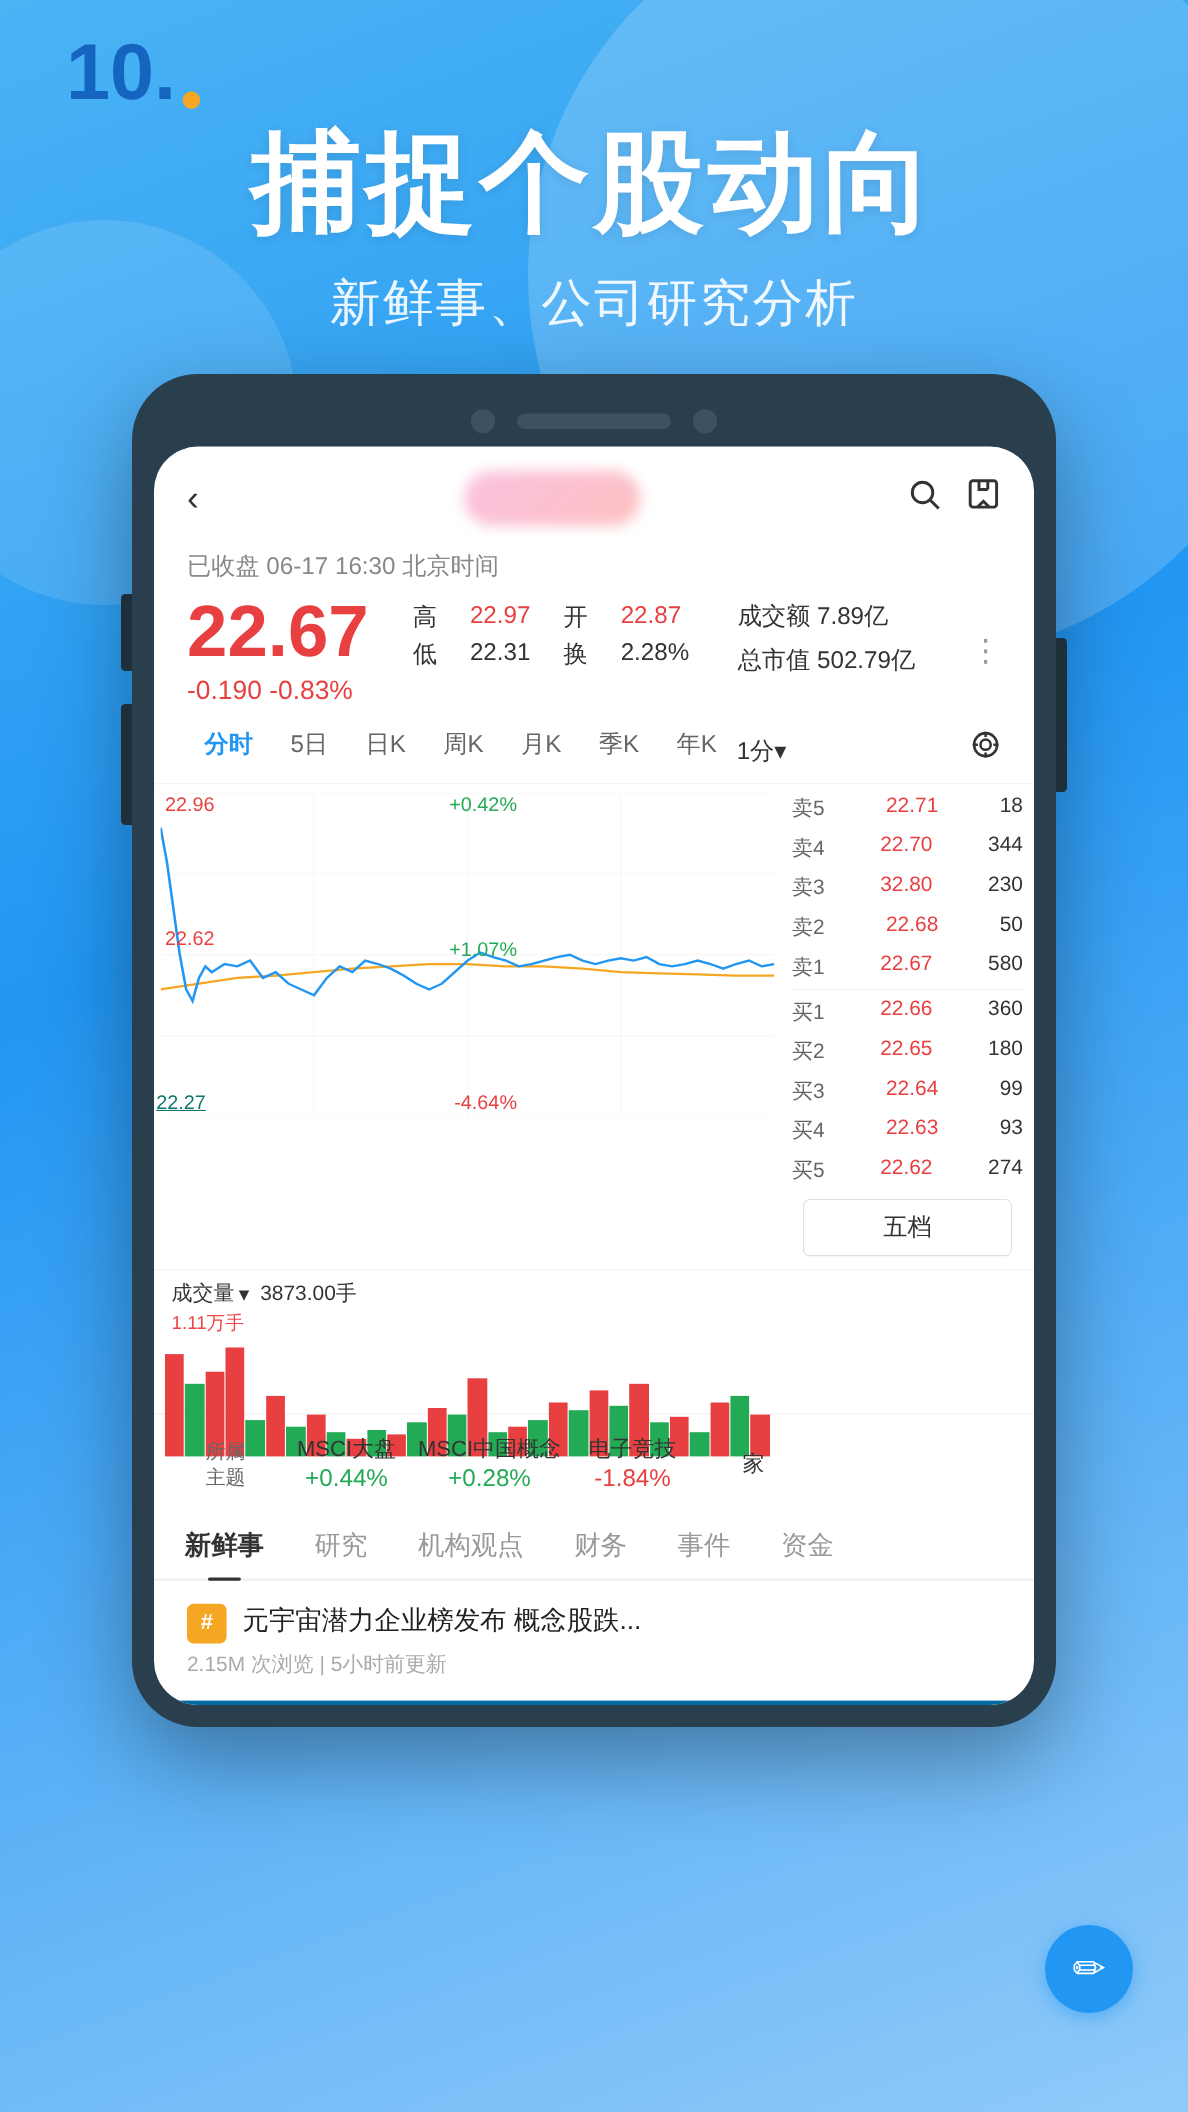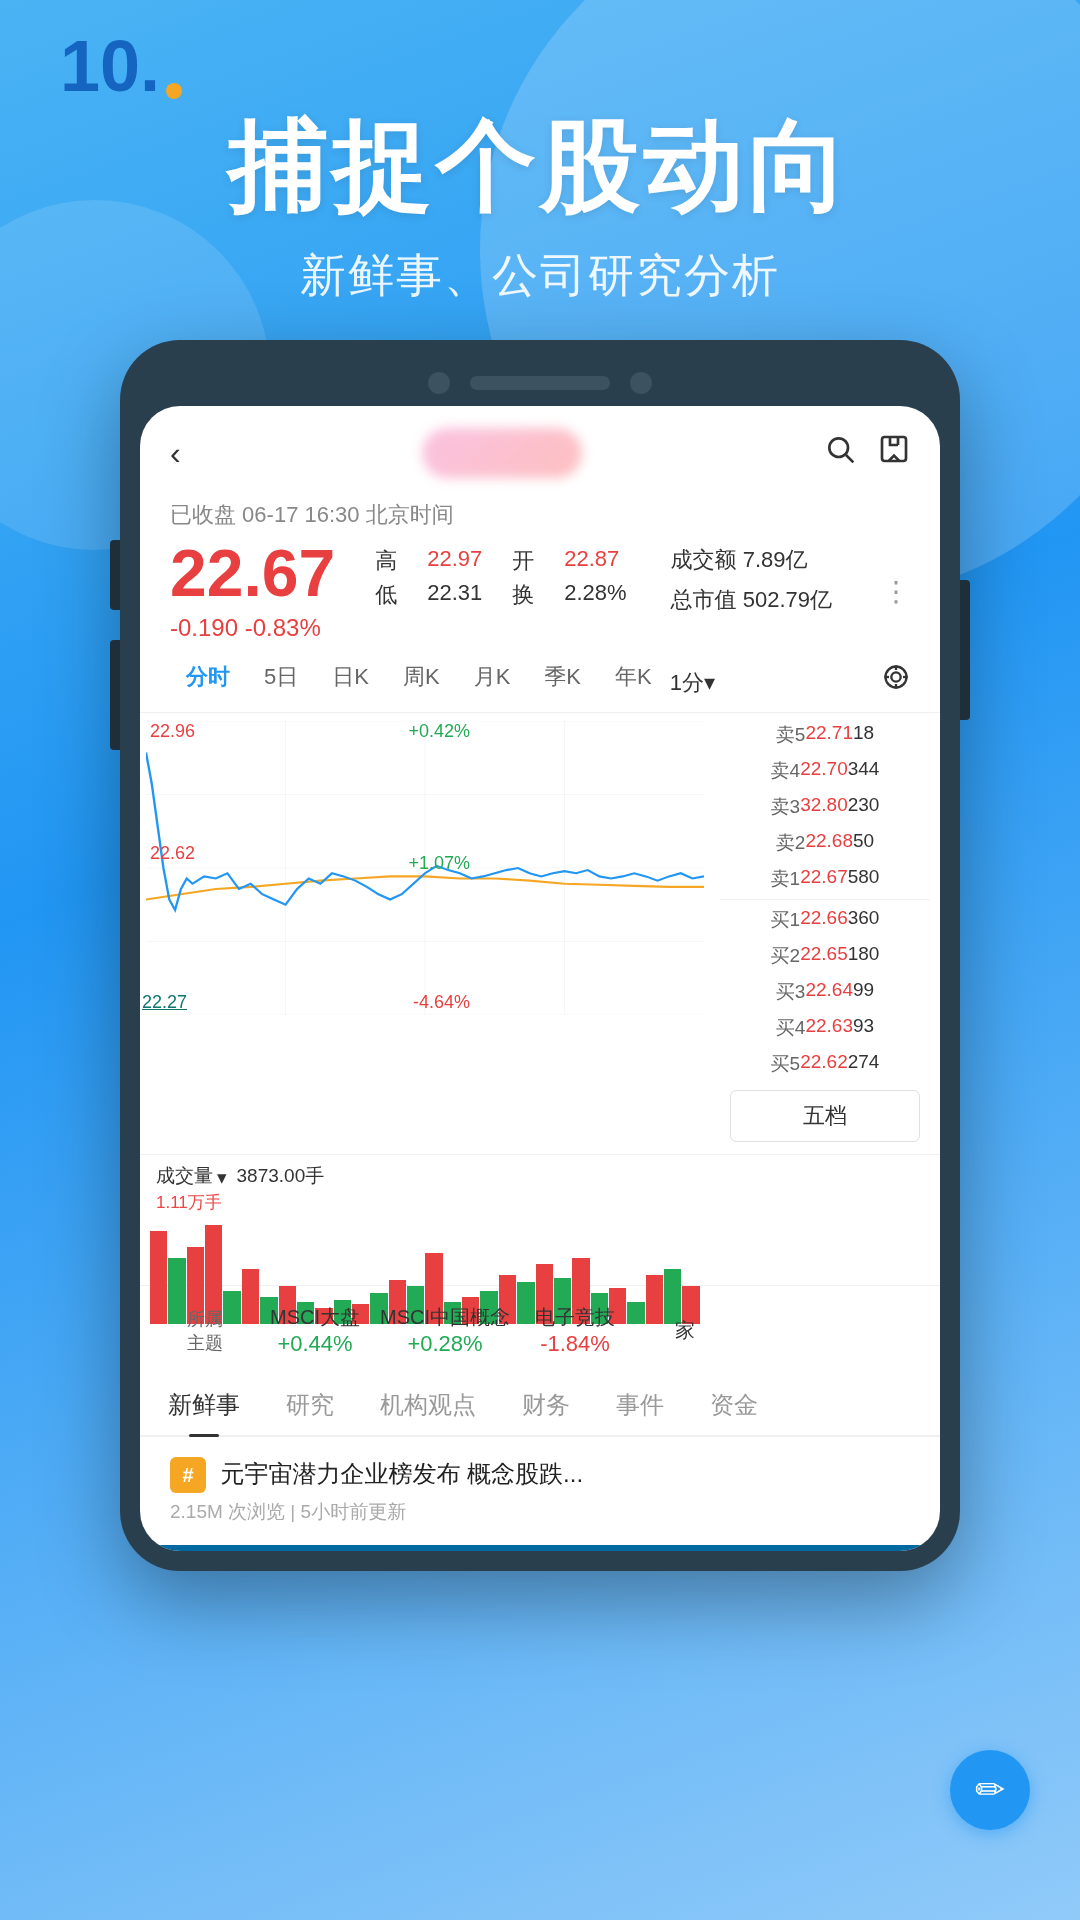--- a/index.html
+++ b/index.html
@@ -283,21 +283,21 @@
       height: 310px;
       padding: 8px 6px;
     }
     .chart-right {
       width: 230px;
       font-size: 20px;
       padding: 4px 10px;
     }
     .orderbook-row {
       display: flex;
-      justify-content: center;
+      justify-content: space-between;
       padding: 5px 0;
       font-size: 19px;
     }
     .ob-label { color: #666; }
     .ob-price { color: #e84040; font-weight: 500; }
     .ob-buy-price { color: #e84040; font-weight: 500; }
     .ob-qty { color: #333; text-align: right; }
     .ob-divider { height: 1px; background: #f0f0f0; margin: 2px 0; }
 
     
@@ -353,38 +353,38 @@
     }
     .content-tab {
       padding: 14px 8px;
       font-size: 24px;
       color: #999;
       cursor: pointer;
       position: relative;
     }
     .content-tab.active {
       color: #333;
-      font-weight: 400;
+      font-weight: 700;
     }
     .content-tab.active::after {
       content: '';
       position: absolute;
       bottom: -2px;
       left: 50%;
       transform: translateX(-50%);
       width: 30px;
       height: 3px;
       background: #333;
       border-radius: 2px;
     }
 
     
     .news-item {
       padding: 20px 30px;
-      border-bottom: 6px solid #0369a1;
+      border-bottom: 4px solid #0369a1;
     }
     .news-tag {
       display: inline-flex;
       align-items: center;
       justify-content: center;
       width: 36px;
       height: 36px;
       background: #f5a623;
       border-radius: 6px;
       color: white;

